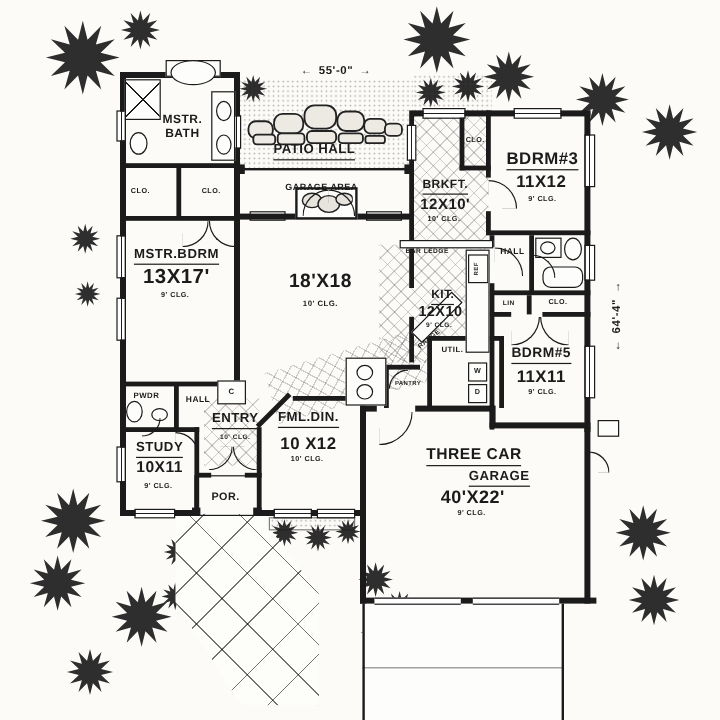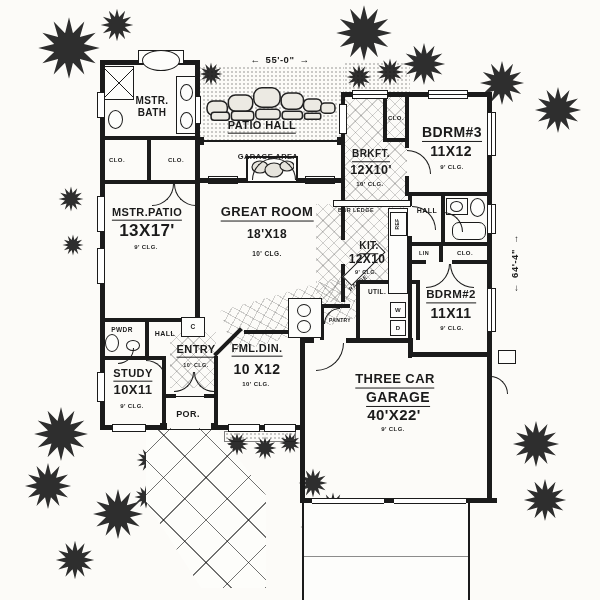--- a/index.html
+++ b/index.html
@@ -303,59 +303,58 @@
     <span>←</span>
     <span>64'-4"</span>
     <span>→</span>
   </div>
 
   <div class="lbl und" style="left:262px;top:126px;font-size:11px">PATIO HALL</div>
   <div class="lbl" style="left:268px;top:157px;font-size:7.5px">GARAGE AREA</div>
   <div class="lbl" style="left:152px;top:106px;font-size:10px;white-space:normal;width:50px">MSTR. BATH</div>
   <div class="lbl" style="left:117px;top:160px;font-size:6px">CLO.</div>
   <div class="lbl" style="left:176px;top:160px;font-size:6px">CLO.</div>
-  <div class="lbl und" style="left:147px;top:213px;font-size:11px">MSTR.PATIO</div>
+  <div class="lbl und" style="left:147px;top:213px;font-size:11px">MSTR.BDRM</div>
   <div class="lbl" style="left:147px;top:231px;font-size:17px">13X17'</div>
   <div class="lbl" style="left:146px;top:247px;font-size:6px">9' CLG.</div>
-  <div class="lbl und" style="left:267px;top:213px;font-size:13px">GREAT ROOM</div>
-  <div class="lbl" style="left:267px;top:235px;font-size:12px">18'X18</div>
+  <div class="lbl" style="left:267px;top:235px;font-size:16px">18'X18</div>
   <div class="lbl" style="left:267px;top:254px;font-size:6.5px">10' CLG.</div>
   <div class="lbl und" style="left:371px;top:155px;font-size:10px">BRKFT.</div>
   <div class="lbl" style="left:371px;top:170px;font-size:12.5px">12X10'</div>
   <div class="lbl" style="left:370px;top:184px;font-size:6px">10' CLG.</div>
   <div class="lbl" style="left:356px;top:210px;font-size:5.5px">BAR LEDGE</div>
   <div class="lbl" style="left:396px;top:118px;font-size:6px">CLO.</div>
   <div class="lbl und" style="left:452px;top:133px;font-size:14px">BDRM#3</div>
   <div class="lbl" style="left:451px;top:151px;font-size:14px">11X12</div>
   <div class="lbl" style="left:452px;top:167px;font-size:6px">9' CLG.</div>
   <div class="lbl und" style="left:369px;top:247px;font-size:10px">KIT.</div>
   <div class="lbl" style="left:367px;top:260px;font-size:12px">12X10</div>
   <div class="lbl" style="left:366px;top:272px;font-size:5.5px">9' CLG.</div>
   <div class="lbl" style="left:358px;top:283px;font-size:5.5px;transform:translate(-50%,-50%) rotate(-38deg)">RANGE</div>
   <div class="lbl" style="left:398px;top:224px;font-size:5px;transform:translate(-50%,-50%) rotate(-90deg)">REF</div>
   <div class="lbl" style="left:427px;top:211px;font-size:7px">HALL</div>
   <div class="lbl" style="left:424px;top:253px;font-size:5.5px">LIN</div>
   <div class="lbl" style="left:465px;top:253px;font-size:6px">CLO.</div>
-  <div class="lbl und" style="left:451px;top:296px;font-size:11.5px">BDRM#2</div>
+  <div class="lbl und" style="left:451px;top:296px;font-size:11.5px">BDRM#5</div>
   <div class="lbl" style="left:451px;top:313px;font-size:14px">11X11</div>
   <div class="lbl" style="left:452px;top:328px;font-size:6px">9' CLG.</div>
   <div class="lbl" style="left:377px;top:292px;font-size:6.5px">UTIL.</div>
   <div class="lbl" style="left:398px;top:310px;font-size:6px">W</div>
   <div class="lbl" style="left:398px;top:328px;font-size:6px">D</div>
   <div class="lbl" style="left:340px;top:321px;font-size:5px;letter-spacing:.3px">PANTRY</div>
   <div class="lbl" style="left:122px;top:330px;font-size:6.5px">PWDR</div>
   <div class="lbl" style="left:165px;top:334px;font-size:7px">HALL</div>
   <div class="lbl" style="left:193px;top:327px;font-size:6.5px">C</div>
   <div class="lbl und" style="left:196px;top:350px;font-size:11px">ENTRY</div>
   <div class="lbl" style="left:196px;top:365px;font-size:5.5px">10' CLG.</div>
   <div class="lbl und" style="left:257px;top:349px;font-size:11px">FML.DIN.</div>
   <div class="lbl" style="left:257px;top:369px;font-size:14px">10 X12</div>
   <div class="lbl" style="left:256px;top:384px;font-size:6px">10' CLG.</div>
   <div class="lbl und" style="left:133px;top:374px;font-size:11px">STUDY</div>
   <div class="lbl" style="left:133px;top:390px;font-size:13px">10X11</div>
   <div class="lbl" style="left:132px;top:406px;font-size:6px">9' CLG.</div>
   <div class="lbl" style="left:188px;top:414px;font-size:9px">POR.</div>
   <div class="lbl und" style="left:395px;top:380px;font-size:13px">THREE CAR</div>
-  <div class="lbl und" style="left:398px;top:398px;font-size:14px">GARAGE</div>
+  <div class="lbl und" style="left:416px;top:398px;font-size:11px">GARAGE</div>
   <div class="lbl" style="left:394px;top:415px;font-size:15px">40'X22'</div>
   <div class="lbl" style="left:393px;top:429px;font-size:6px">9' CLG.</div>
 
 </div>
 
 </body></html>

